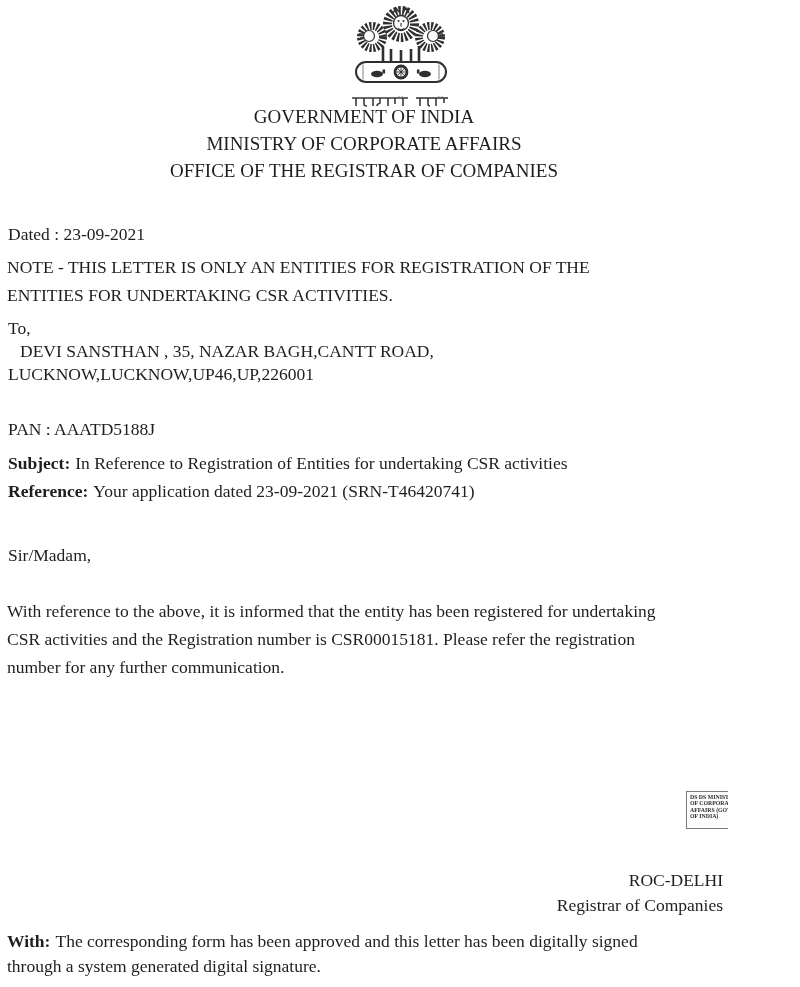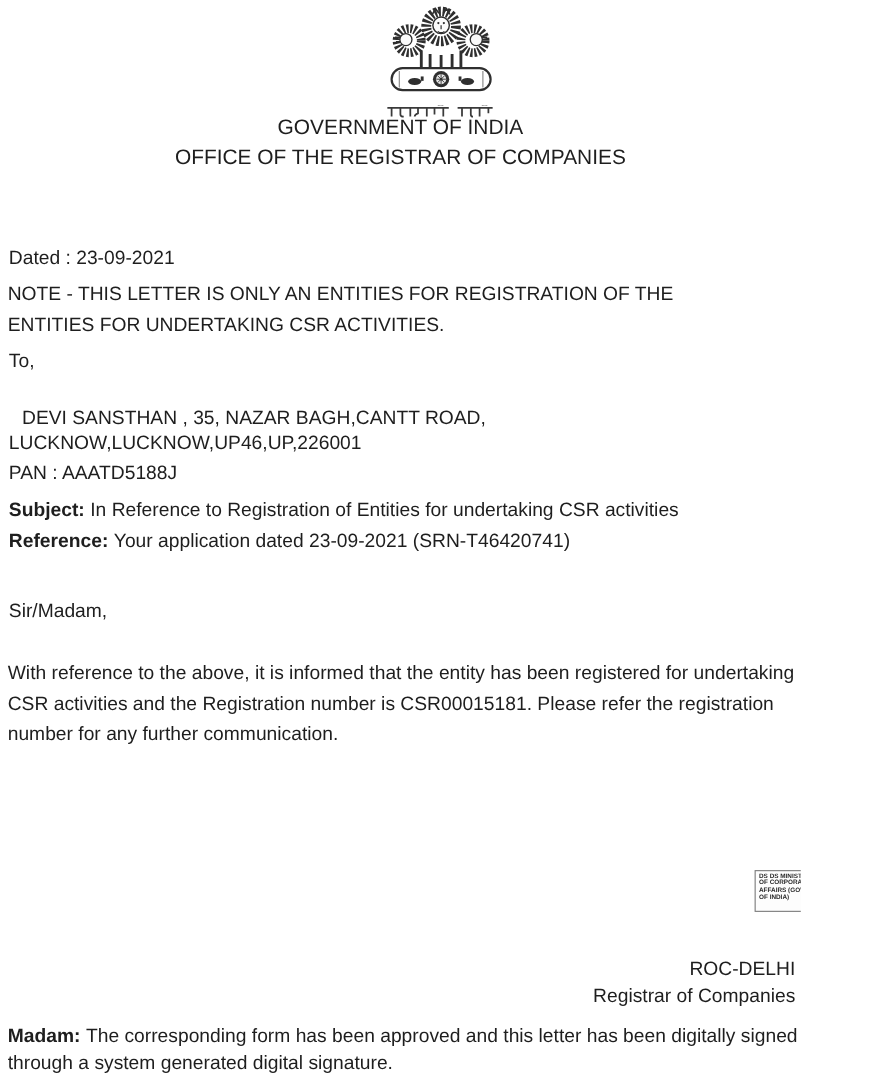--- a/index.html
+++ b/index.html
@@ -2,21 +2,21 @@
 <html><head>
 <meta charset="utf-8">
 <style>
   * { box-sizing: border-box; }
   html, body { margin: 0; padding: 0; background: #ffffff; }
   .page {
     position: relative;
     width: 728px;
     height: 987px;
     background: #ffffff;
-    font-family: Liberation Sans, sans-serif;
+    font-family: Liberation Serif, serif;
     color: #1e1e1e;
     font-size: 17.5px;
     overflow: hidden;
   }
   .abs { position: absolute; }
 
   .emblem { left: 343px; top: 4px; width: 116px; height: 88px; }
   .motto-graphic { left: 352px; top: 93px; width: 96px; height: 13px; }
   .sr-only {
     position: absolute; width: 1px; height: 1px; overflow: hidden;
@@ -26,21 +26,21 @@
   .header-block {
     left: 0; right: 0; top: 103px;
     text-align: center;
     font-size: 19px;
     line-height: 27px;
   }
 
   .dated       { left: 8px;  top: 224px; }
   .note-caps   { left: 7px;  top: 253px; line-height: 28px; }
   .to-block    { left: 8px;  top: 317px; line-height: 23px; }
-  .addr-indent { padding-left: 12px; margin-top: 28px; }
+  .addr-indent { padding-left: 12px; }
   .pan         { left: 8px;  top: 403px; margin-top: 16px; }
   .subj-block  { left: 8px;  top: 449px; line-height: 28px; }
   .salutation  { left: 8px;  top: 545px; }
   .body-block  { left: 7px;  top: 597px; line-height: 28px; max-width: 790px; }
 
   .stamp {
     left: 686px; top: 791px; width: 110px; height: 38px;
     border: 1px solid #7a7a7a;
     background: #fdfdfd;
     display: flex; gap: 3px;
@@ -115,20 +115,21 @@
         <path d="M4 2 v8 M12 2 v6 q0 2 3 2 M21 2 v8 M28 2 v5 q-3 1 -3 3 M36 2 v8 M43 2 v6 M51 2 v8"></path>
         <path d="M64 2 h32"></path>
         <path d="M68 2 v8 M76 2 v6 q0 2 2 2 M84 2 v8 M92 2 v5"></path>
         <path d="M46 0 q3 -1 5 0 M86 0 q3 -1 5 0" stroke-width="1"></path>
       </g>
     </svg>
   </div>
 
   <div class="abs header-block">
     <div>GOVERNMENT OF INDIA</div>
+    <div>MINISTRY OF CORPORATE AFFAIRS</div>
     <div>OFFICE OF THE REGISTRAR OF COMPANIES</div>
   </div>
 
   <div class="abs dated">Dated : 23-09-2021</div>
 
   <div class="abs note-caps">
     <div>NOTE - THIS LETTER IS ONLY AN ENTITIES FOR REGISTRATION OF THE</div>
     <div>ENTITIES FOR UNDERTAKING CSR ACTIVITIES.</div>
   </div>
 
@@ -160,18 +161,18 @@
   <div class="abs stamp">
     <div class="stamp-left">DS DS MINISTRY OF CORPORATE AFFAIRS (GOVT OF INDIA)</div>
     <div class="stamp-right"></div>
   </div>
 
   <div class="abs registrar">Registrar of Companies</div>
   <div class="abs roc">ROC-DELHI</div>
 
   <div class="abs footer-note">
     <div>
-      <span class="b">Madam:</span><span class="after-label">The corresponding form has been approved and this letter has been digitally signed</span>
+      <span class="b">With:</span><span class="after-label">The corresponding form has been approved and this letter has been digitally signed</span>
     </div>
     <div>through a system generated digital signature.</div>
   </div>
 
 </div>
 
 </body></html>

